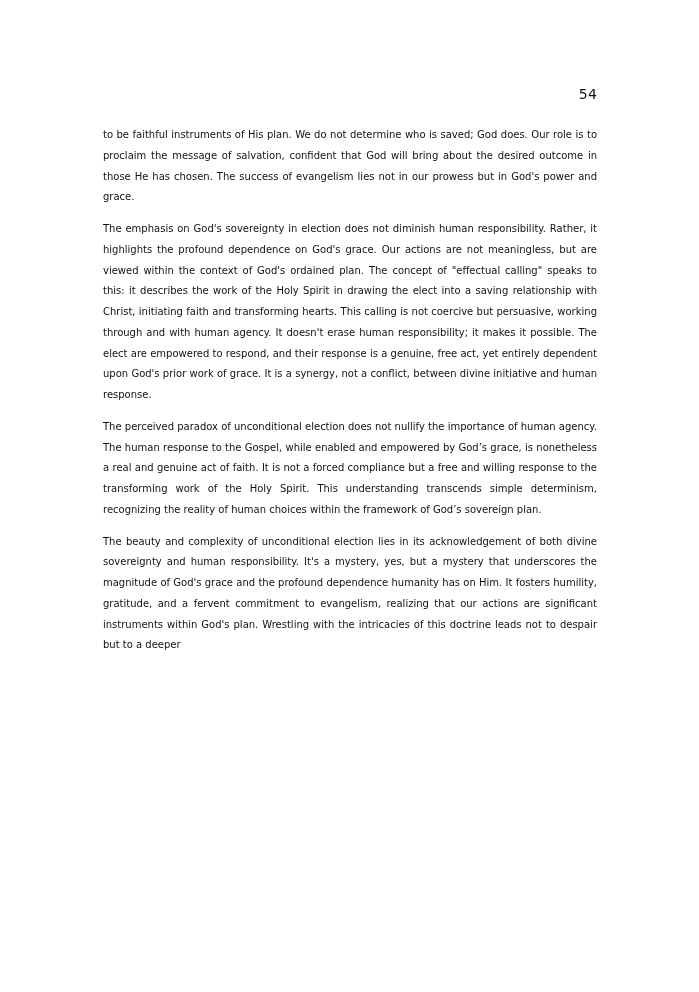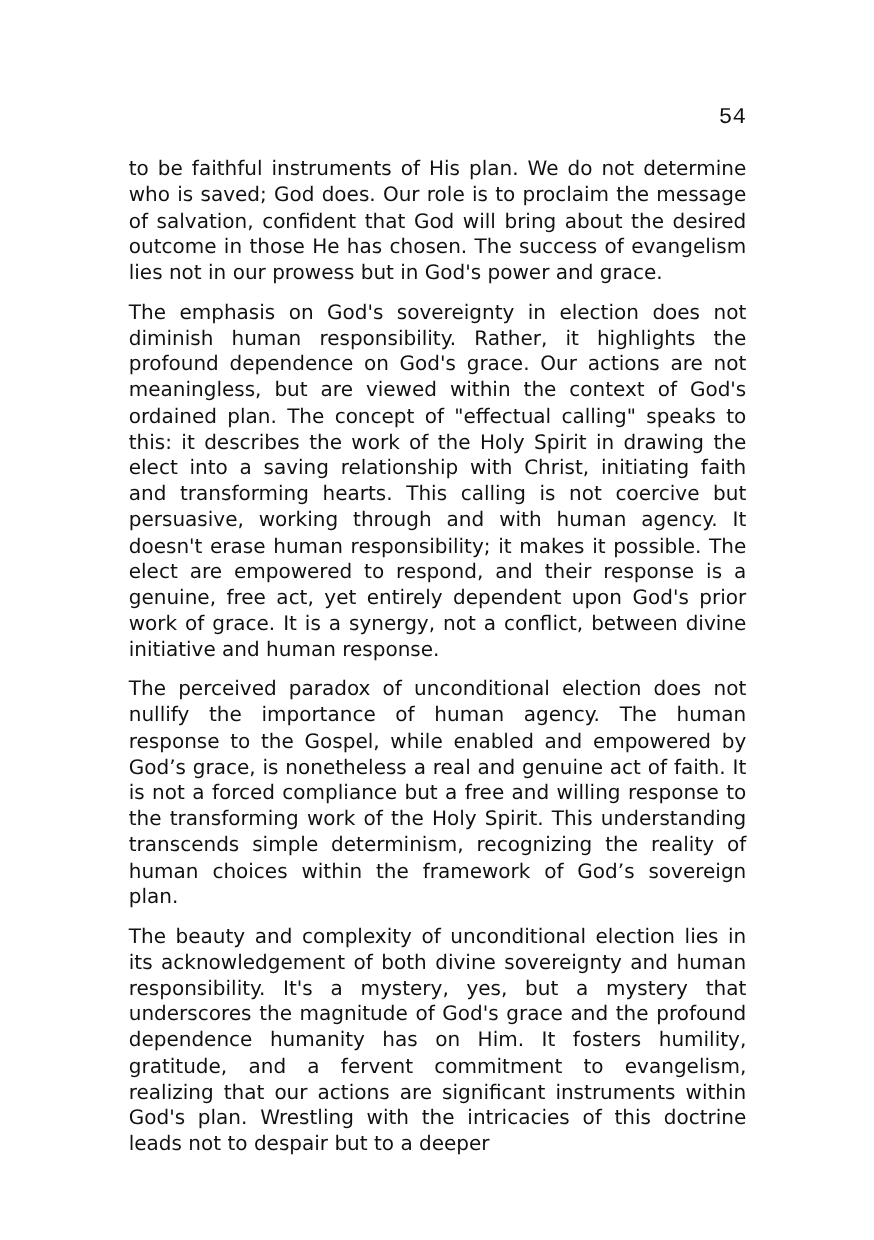--- a/index.html
+++ b/index.html
@@ -16,30 +16,29 @@
       font-family: "DejaVu Sans", sans-serif;
     }
     .page {
       position: absolute;
       left: 103px;
       top: 84px;
       width: 494px;
     }
     .page-number {
       text-align: right;
-      font-size: 18px;
+      font-size: 14px;
       line-height: 20px;
       height: 20px;
       margin-bottom: 21px;
       letter-spacing: 0.2px;
-      font-family: Liberation Mono, monospace;
     }
     .para {
       margin: 0 0 11px 0;
-      font-size: 16px;
+      font-size: 10px;
       line-height: 20.75px;
       text-align: justify;
       letter-spacing: 0px;
       word-spacing: 0px;
       hyphens: none;
     }
   </style>
 </head>
 <body>
 

